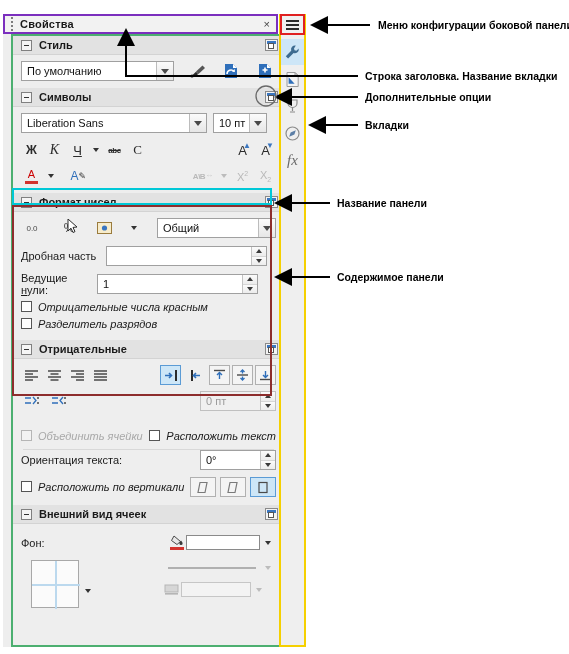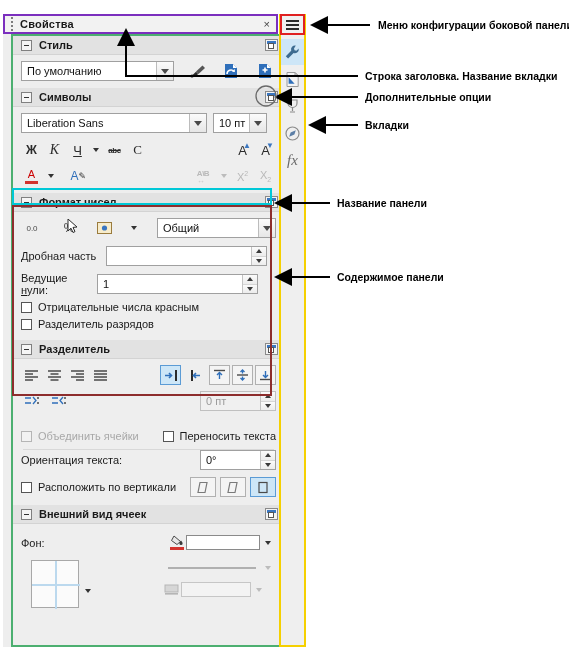--- a/index.html
+++ b/index.html
@@ -97,21 +97,21 @@
   .spinbox { height:20px; background:#fff; border:1px solid #a0a0a0; display:flex; align-items:center; }
   .spinbox .val { font-size:11px; color:#111; padding-left:5px; flex:1; }
   .spinbox.dis { background:#f0f0f0; border-color:#c0c0c0; }
   .spinbox.dis .val { color:#9a9a9a; }
   .spinner { width:15px; height:18px; border-left:1px solid #c3c3c3; display:flex; flex-direction:column; flex:none;}
   .spinner div { flex:1; display:flex; align-items:center; justify-content:center; background:linear-gradient(#fbfbfb,#ececec); }
   .spinner div:first-child { border-bottom:1px solid #d6d6d6; }
   .up { width:0;height:0;border-left:3px solid transparent;border-right:3px solid transparent;border-bottom:4px solid #3a3a3a;}
   .dn { width:0;height:0;border-left:3px solid transparent;border-right:3px solid transparent;border-top:4px solid #3a3a3a;}
 
-  .cb { display:flex; align-items:flex-end; margin-top:5px; }
+  .cb { display:flex; align-items:flex-start; margin-top:5px;font-style:italic; }
   .cb .box { width:11px; height:11px; border:1px solid #555; background:#fff; flex:none; }
   .cb .box.dis { border-color:#b5b5b5; background:#f2f2f2; }
   .cb .t { font-size:11px; color:#1a1a1a; margin-left:6px; }
   .cb .t.dis { color:#a8a8a8; }
 
   .tbtn {
     width:21px; height:20px; display:flex; align-items:center; justify-content:center;
     flex:none;
   }
   .tbtn.sel { background:#cde6f7; border:1px solid #5b9bd5; }
@@ -287,21 +287,21 @@
           <div class="tbtn" style="margin-left:4px">
             <span class="gl" style="color:#2f6fba;font-size:12px;position:relative">
               <span>A</span>
               <span style="position:absolute;left:8px;top:2px;font-size:9px;color:#2b2b2b">✎</span>
             </span>
             </div>
 
           <div style="flex:1"></div>
 
           <div class="tbtn" style="width:26px">
-            <span style="display:flex;flex-direction:column;align-items:flex-start">
+            <span style="display:flex;flex-direction:row;align-items:flex-start">
               <span class="gl small dis">A\B</span>
               <span style="font-size:8px;color:#c8c8c8;line-height:6px">↔</span>
             </span>
             </div>
           <div class="tbtn" style="width:12px">
               <span class="caret dis"></span>
             </div>
           <div class="tbtn">
             <span class="gl dis" style="font-size:11px"><span>X</span><sup style="font-size:7px">2</sup></span>
             </div>
@@ -379,21 +379,21 @@
           <span class="t">Отрицательные числа красным</span>
         </div>
         <div class="cb">
           <span class="box"></span>
           <span class="t">Разделитель разрядов</span>
         </div>
       </div>
 
       <div class="panel-title" style="margin-top:3px">
         <div class="tw"></div>
-        <div class="ptxt">Разделитель</div>
+        <div class="ptxt">Отрицательные</div>
         <div class="panel-opt"></div>
       </div>
       <div class="panel-body">
         <div class="row" style="gap:2px;">
           <div class="tbtn">
             <svg width="15" height="12" viewBox="0 0 15 12">
                 <g stroke="#4a4a4a" stroke-width="1.3">
               <path d="M1 2h13M1 5h8M1 8h13M1 11h8"></path>
                 </g>
               </svg>
@@ -490,21 +490,21 @@
 
       <div style="padding:0 8px;">
         <div class="row" style="margin-top:12px;">
           <div class="cb" style="margin-top:0">
             <span class="box dis"></span>
             <span class="t dis">Объединить ячейки</span>
           </div>
           <div style="flex:1"></div>
           <div class="cb" style="margin-top:0">
             <span class="box"></span>
-            <span class="t">Переносить текста</span>
+            <span class="t">Расположить текст</span>
           </div>
         </div>
         <div class="sep-line"></div>
 
         <div class="row" style="margin-top:0;">
           <div class="lbl" style="flex:1">Ориентация текста:</div>
           <div class="spinbox" style="width:76px">
             <div class="val">0°</div>
             <div class="spinner">
                 <div>

